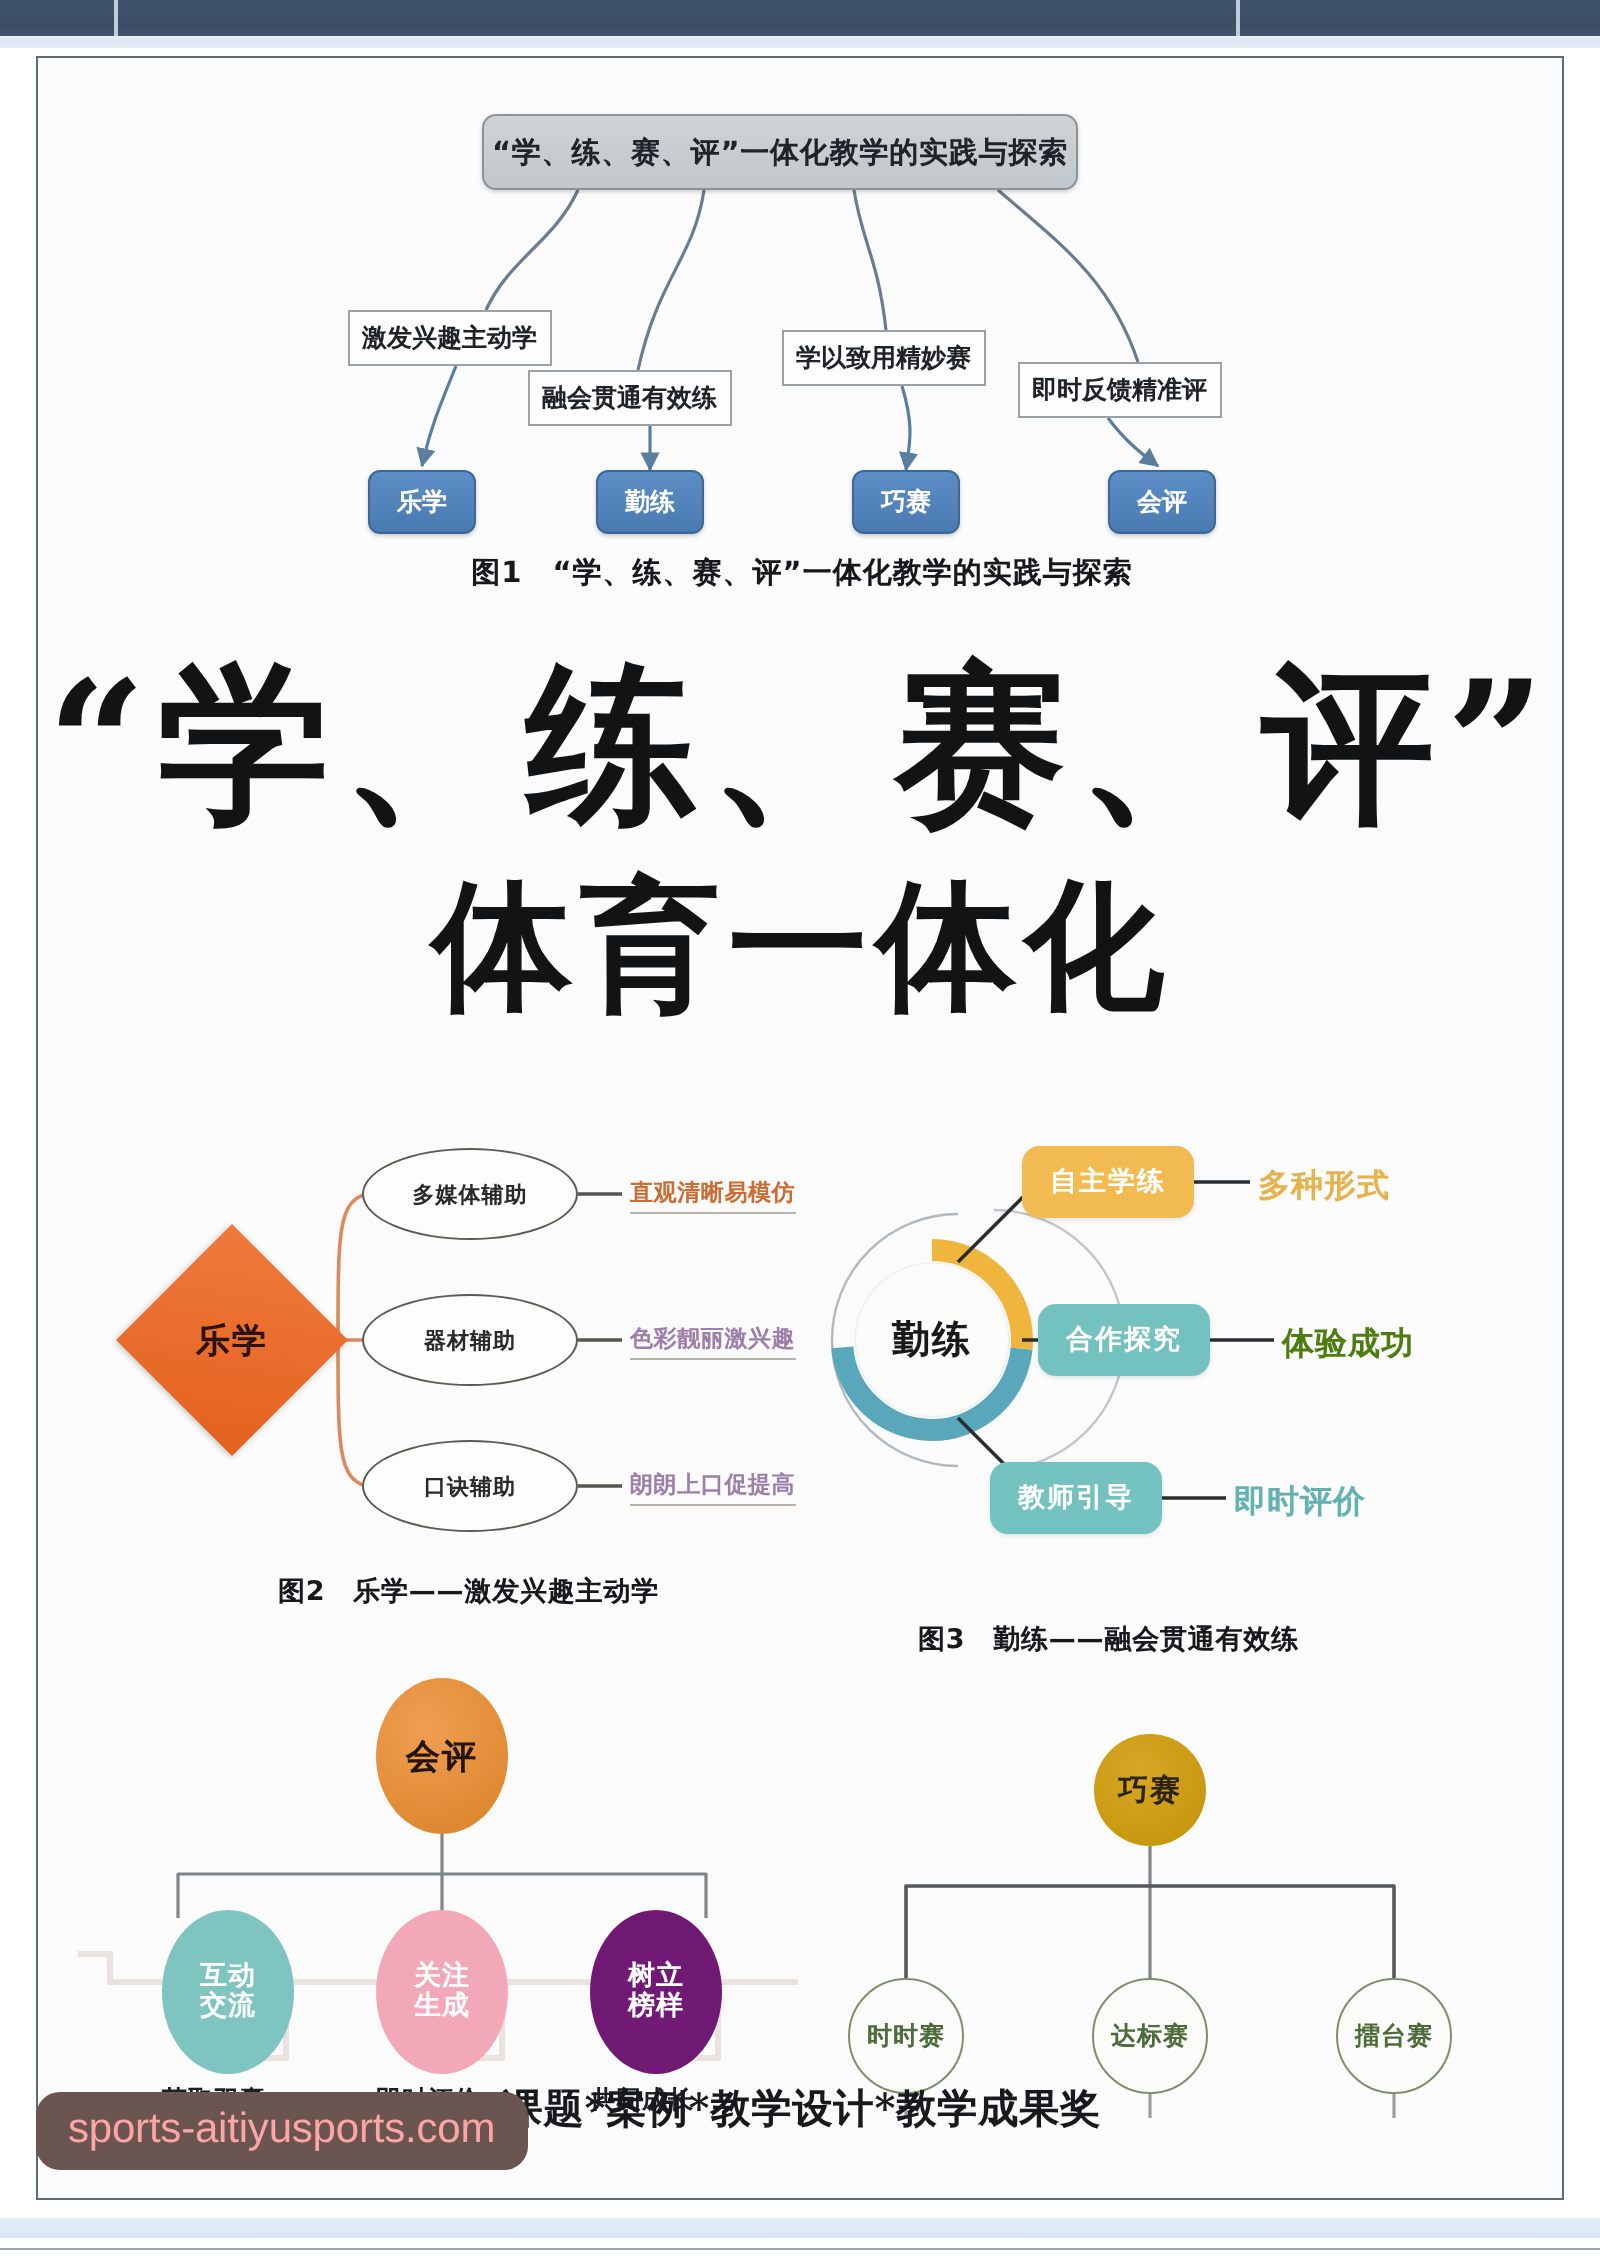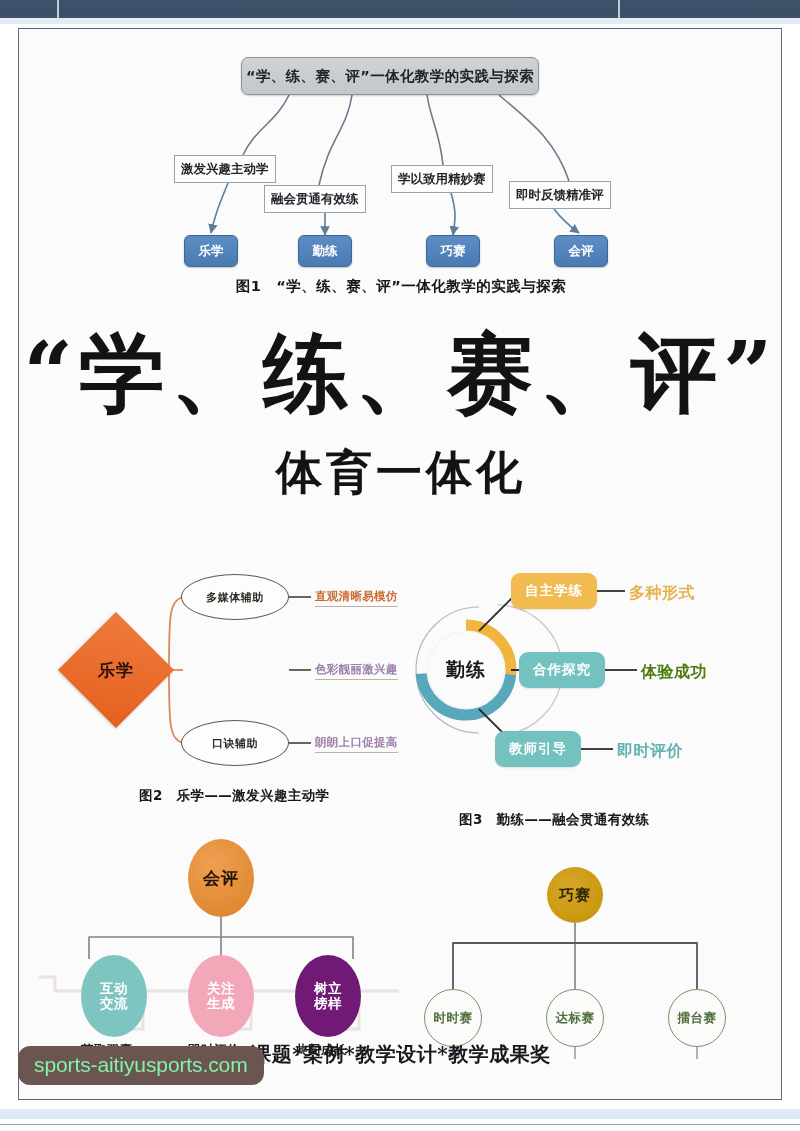--- a/index.html
+++ b/index.html
@@ -84,22 +84,22 @@
   .svgabs { position: absolute; left: 0; top: 0; overflow: visible; }
 
   
   .bigtitle {
     position: absolute; left: 0; top: 300px; width: 764px; text-align: center;
     font-size: 86px; font-weight: 900; color: #111315;
     font-family: "DejaVu Serif", serif; letter-spacing: 6px; line-height: 1.02;
     white-space: nowrap;
   }
   .bigtitle2 {
-    position: absolute; left: 0; top: 420px; width: 764px; text-align: center;
-    font-size: 46px; font-weight: 900; color: #111315;
+    position: absolute; left: 0; top: 408px; width: 764px; text-align: center;
+    font-size: 70px; font-weight: 900; color: #111315;
     font-family: "DejaVu Serif", serif; letter-spacing: 4px; line-height: 1.02;
     white-space: nowrap;
   }
 
   
   .fig2 { position: absolute; left: 14px; top: 528px; width: 372px; height: 250px; }
   .diamond {
     position: absolute; left: 42px; top: 72px; width: 82px; height: 82px;
     background: linear-gradient(145deg,#ef7a3c 0%,#e4611f 100%);
     transform: rotate(45deg);
@@ -194,21 +194,21 @@
   
   .footer-txt {
     position: absolute; left: 0; top: 1012px; width: 764px; text-align: center;
     font-size: 20px; font-weight: 700; color: #17191c;
     font-family: "DejaVu Serif", serif; letter-spacing: .5px;
   }
   .watermark {
     position: absolute; left: 18px; top: 1046px;
     background: #6b5550; border-radius: 12px;
     padding: 7px 16px 8px 16px;
-    font-size: 21px; color: #86efac; letter-spacing: -.1px;
+    font-size: 21px; color: #fca5a5; letter-spacing: -.1px;
     font-family: "Liberation Sans", sans-serif; font-weight: 400;
   }
 </style>
 </head>
 <body>
 
 <div id="root">
 
   <div class="topbar"></div>
   <div class="topbar-seam" style="left:57px"></div>
@@ -264,20 +264,21 @@
 
         <line x1="256" y1="40" x2="278" y2="40" stroke="#56544f" stroke-width="1.8"></line>
         <line x1="256" y1="113" x2="278" y2="113" stroke="#56544f" stroke-width="1.8"></line>
         <line x1="256" y1="186" x2="278" y2="186" stroke="#56544f" stroke-width="1.8"></line>
       </svg>
 
       <div class="diamond"></div>
       <div class="diamond-txt">乐学</div>
 
       <div class="f2-oval" style="left:148px; top:17px;">多媒体辅助</div>
+      <div class="f2-oval" style="left:148px; top:90px;">器材辅助</div>
       <div class="f2-oval" style="left:148px; top:163px;">口诀辅助</div>
 
       <div class="f2-note o" style="left:282px; top:32px;">直观清晰易模仿</div>
       <div class="f2-note p" style="left:282px; top:105px;">色彩靓丽激兴趣</div>
       <div class="f2-note p" style="left:282px; top:178px;">朗朗上口促提高</div>
     </div>
 
     <div class="fig3">
       <svg class="svgabs" width="378" height="250">
 

